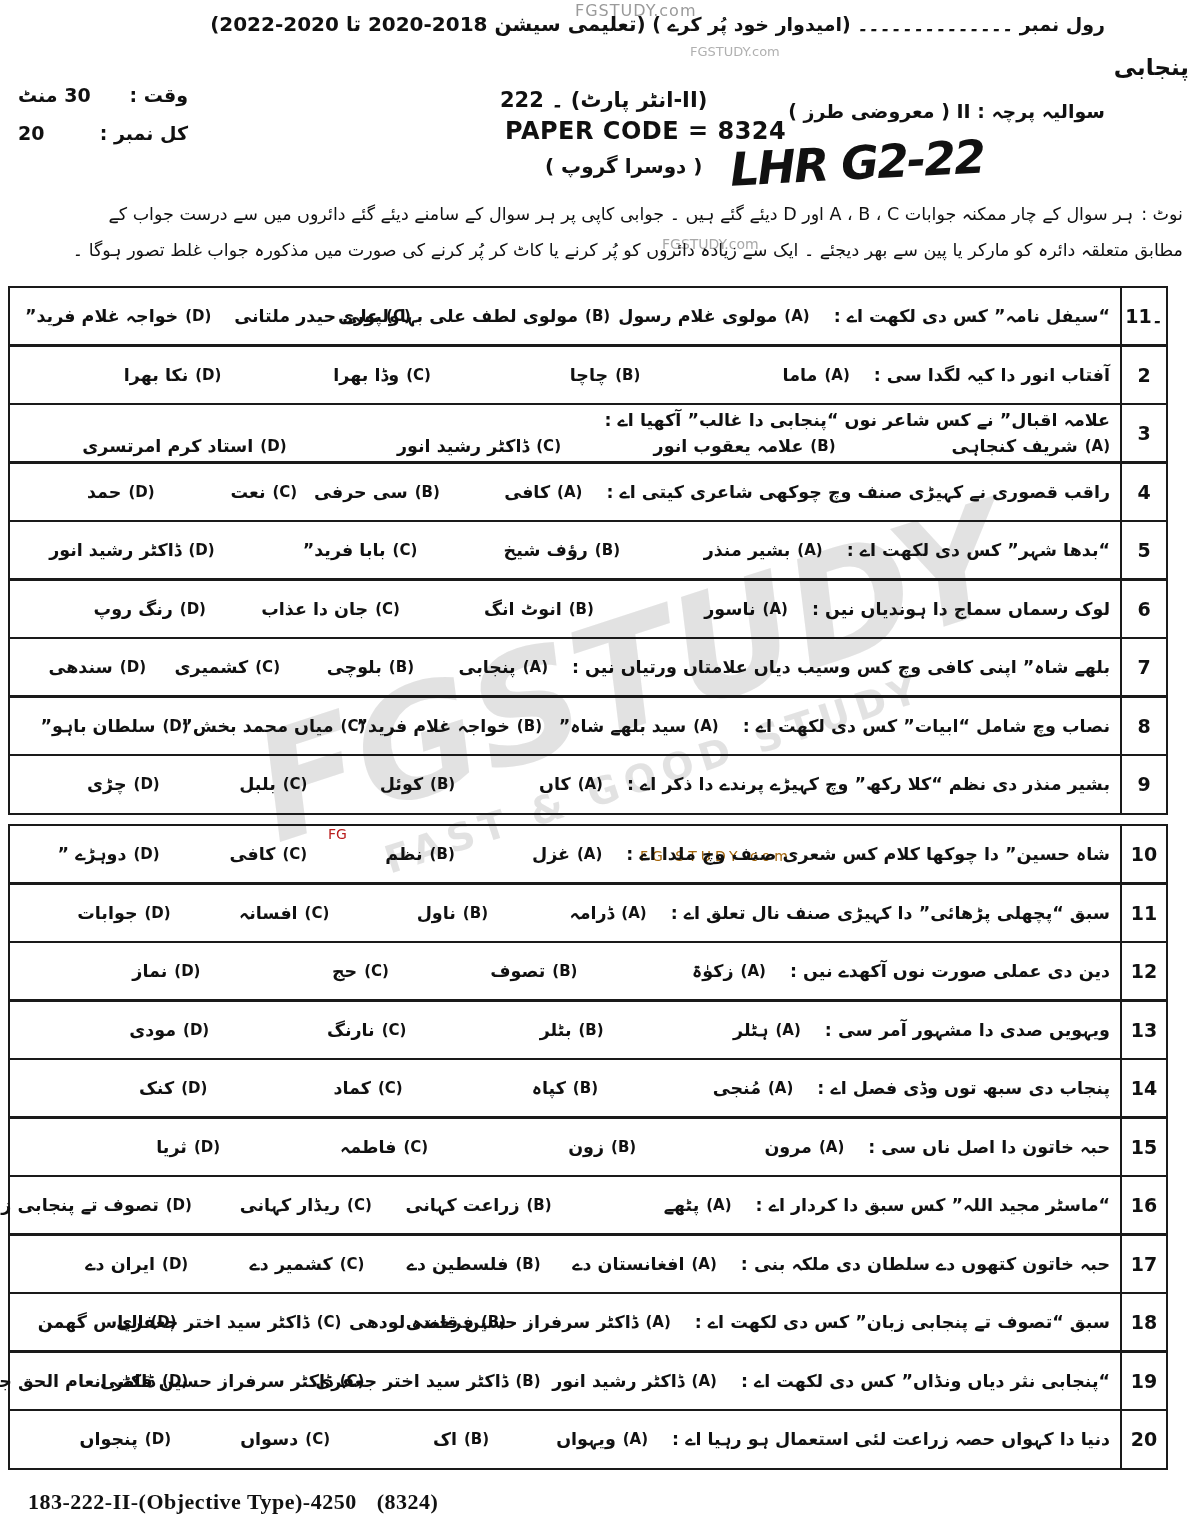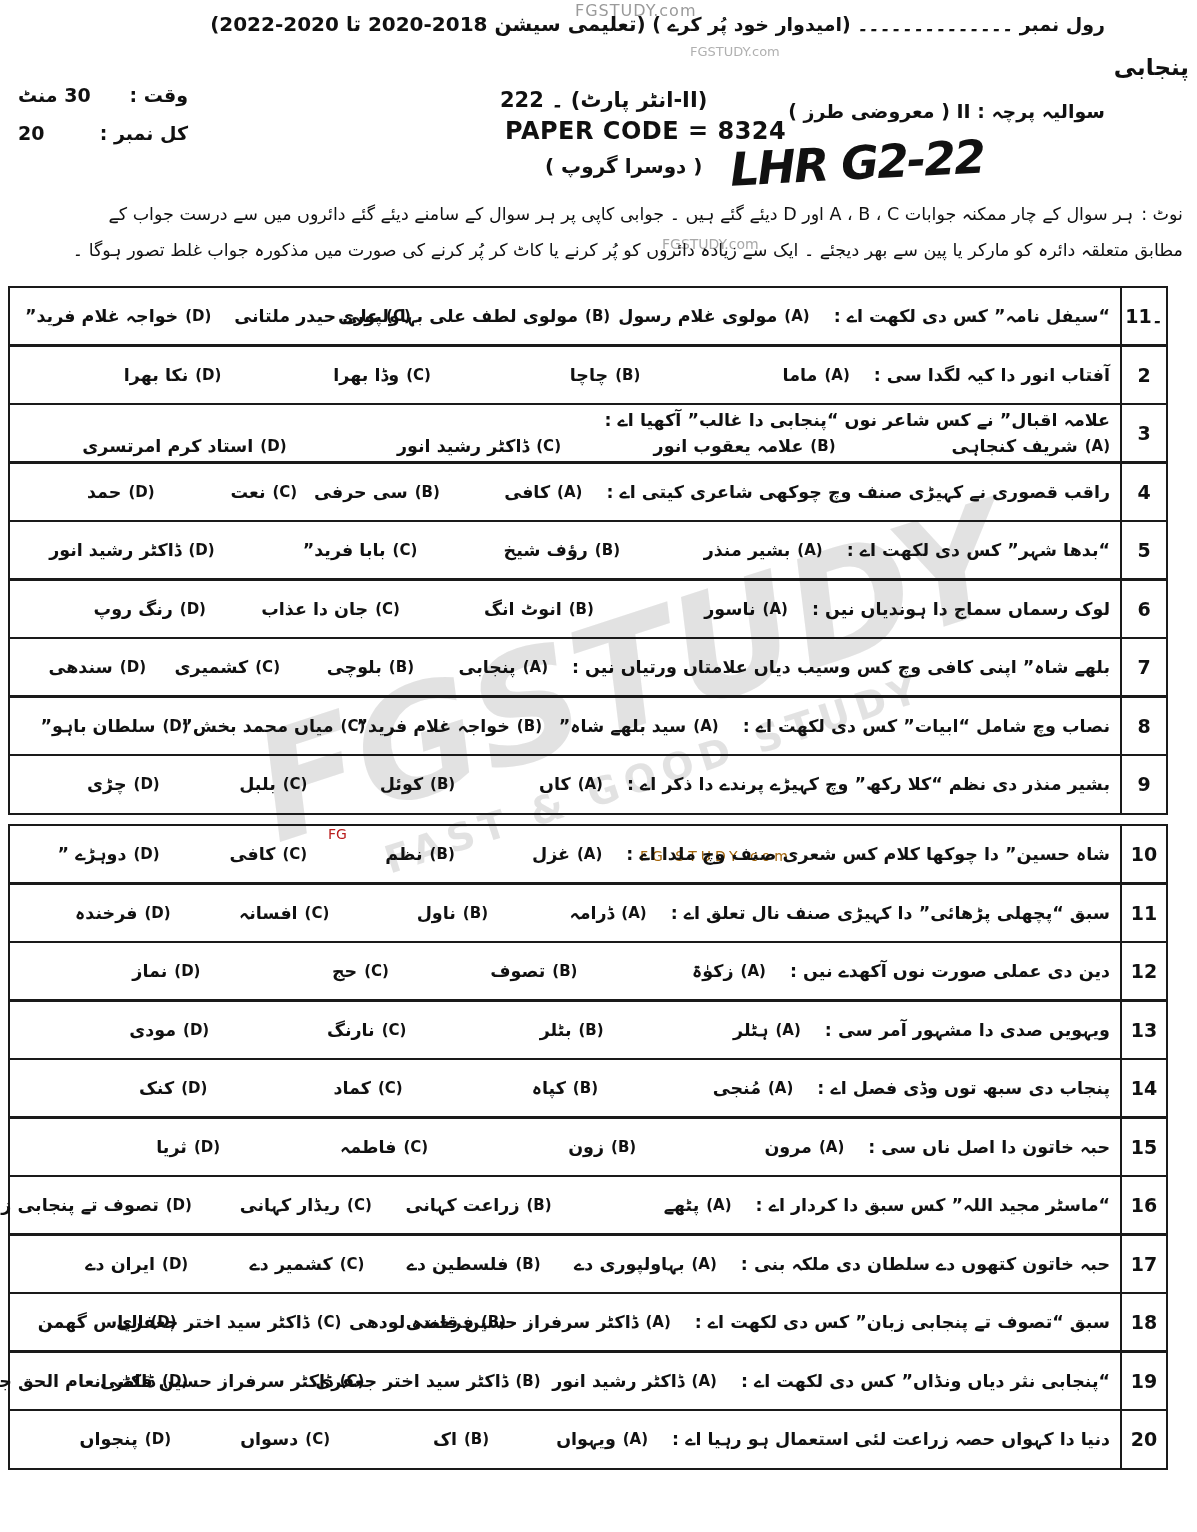--- a/index.html
+++ b/index.html
@@ -364,21 +364,21 @@
         <span class="q-opt">
           <span class="opt-letter" dir="ltr">(B)</span>
           <span>ناول</span>
         </span>
         <span class="q-opt">
           <span class="opt-letter" dir="ltr">(C)</span>
           <span>افسانہ</span>
         </span>
         <span class="q-opt">
           <span class="opt-letter" dir="ltr">(D)</span>
-          <span>فرخندہ</span>
+          <span>جوابات</span>
         </span>
       </div>
     </div>
 
     <div class="q-row">
       <div class="q-num">12</div>
       <div class="q-content">
         <span class="q-text">دین دی عملی صورت نوں آکھدے نیں :</span>
         <span class="q-opt">
           <span class="opt-letter" dir="ltr">(A)</span>
@@ -490,21 +490,21 @@
         </span>
       </div>
     </div>
 
     <div class="q-row">
       <div class="q-num">17</div>
       <div class="q-content">
         <span class="q-text">حبہ خاتون کتھوں دے سلطان دی ملکہ بنی :</span>
         <span class="q-opt">
           <span class="opt-letter" dir="ltr">(A)</span>
-          <span>بہاولپوری دے</span>
+          <span>افغانستان دے</span>
         </span>
         <span class="q-opt">
           <span class="opt-letter" dir="ltr">(B)</span>
           <span>فلسطین دے</span>
         </span>
         <span class="q-opt">
           <span class="opt-letter" dir="ltr">(C)</span>
           <span>کشمیر دے</span>
         </span>
         <span class="q-opt">
@@ -577,14 +577,18 @@
           <span>دسواں</span>
         </span>
         <span class="q-opt">
           <span class="opt-letter" dir="ltr">(D)</span>
           <span>پنجواں</span>
         </span>
       </div>
     </div>
   </div>
 
+  <div class="footer">
+    <span>183-222-II-(Objective Type)-4250</span>
+    <span class="fcode">(8324)</span>
+  </div>
 
 </div>
 
 </body></html>

